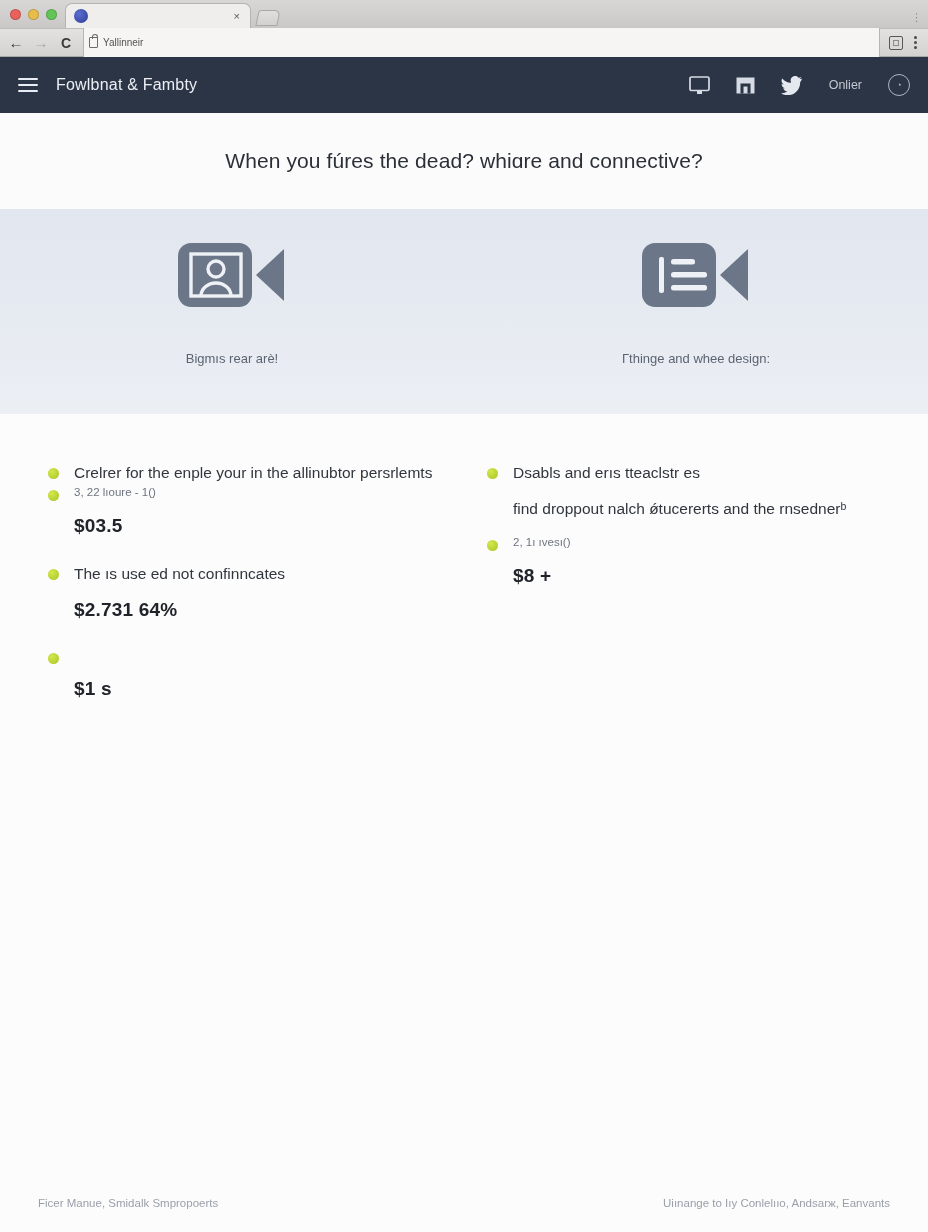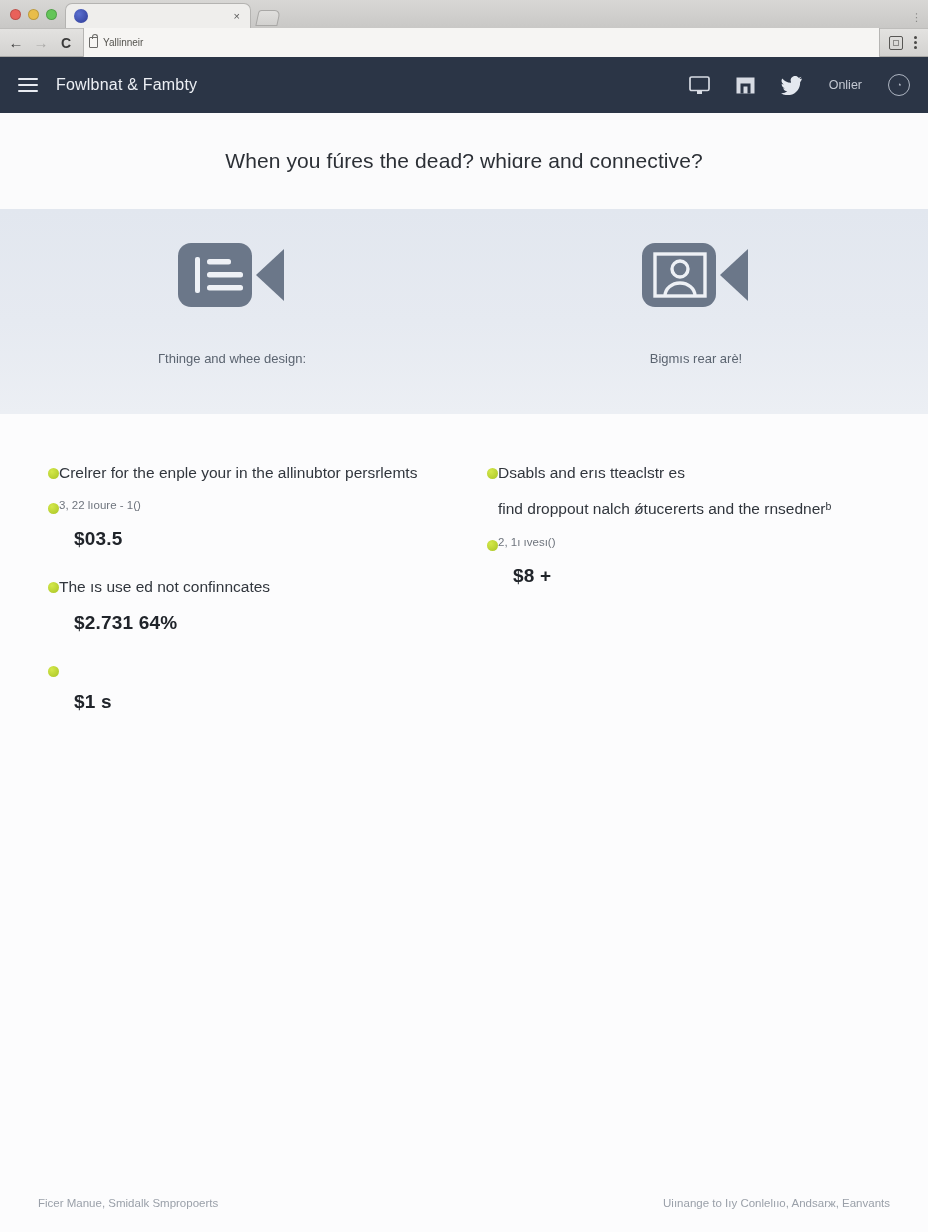--- a/index.html
+++ b/index.html
@@ -250,20 +250,21 @@
     display: flex;
     gap: 46px;
     flex: 1;
   }
   .col { flex: 1; }
 
   .item { margin-bottom: 26px; }
   .item-row {
     display: flex;
     align-items: flex-start;
+    gap: 15px;
   }
   .bullet {
     width: 11px; height: 11px;
     border-radius: 50%;
     background: radial-gradient(circle at 35% 32%, #d4e84a, #a9c425);
     margin-top: 6px;
     flex: none;
   }
   .item-title {
     font-size: 15.5px;
@@ -380,61 +381,61 @@
 
       <span class="nav-avatar">◔</span>
     </div>
   </div>
 
   <div class="hero">
     <h1>When you fúres the dead? whiɑre and connective?</h1>
   </div>
 
   <div class="features">
+
+    <div class="feature">
+      <span>
+        <svg class="cam-icon" viewBox="0 0 108 72">
+          <rect x="0" y="4" width="74" height="64" rx="13" fill="#6b7789"></rect>
+          <path d="M78 36 L106 10 L106 62 Z" fill="#6b7789"></path>
+          <rect x="13" y="15" width="50" height="42" fill="none" stroke="#eef1f6" stroke-width="3.4"></rect>
+          <circle cx="38" cy="30" r="8" fill="none" stroke="#eef1f6" stroke-width="3.4"></circle>
+          <path d="M23 57 a15 13 0 0 1 30 0" fill="none" stroke="#eef1f6" stroke-width="3.4"></path>
+        </svg>
+      </span>
+      <span class="feature-label">Bigmıs rear arè!</span>
+    </div>
 
     <div class="feature">
       <span>
         <svg class="cam-icon" viewBox="0 0 108 72">
           <rect x="0" y="4" width="74" height="64" rx="13" fill="#6b7789"></rect>
           <path d="M78 36 L106 10 L106 62 Z" fill="#6b7789"></path>
           <rect x="17" y="18" width="5" height="36" rx="2" fill="#eef1f6"></rect>
           <rect x="29" y="20" width="24" height="5.5" rx="2.5" fill="#eef1f6"></rect>
           <rect x="29" y="33" width="36" height="5.5" rx="2.5" fill="#eef1f6"></rect>
           <rect x="29" y="46" width="36" height="5.5" rx="2.5" fill="#eef1f6"></rect>
         </svg>
       </span>
       <span class="feature-label">Γthinge and whee design:</span>
     </div>
 
-    <div class="feature">
-      <span>
-        <svg class="cam-icon" viewBox="0 0 108 72">
-          <rect x="0" y="4" width="74" height="64" rx="13" fill="#6b7789"></rect>
-          <path d="M78 36 L106 10 L106 62 Z" fill="#6b7789"></path>
-          <rect x="13" y="15" width="50" height="42" fill="none" stroke="#eef1f6" stroke-width="3.4"></rect>
-          <circle cx="38" cy="30" r="8" fill="none" stroke="#eef1f6" stroke-width="3.4"></circle>
-          <path d="M23 57 a15 13 0 0 1 30 0" fill="none" stroke="#eef1f6" stroke-width="3.4"></path>
-        </svg>
-      </span>
-      <span class="feature-label">Bigmıs rear arè!</span>
-    </div>
-
 
   </div>
 
   <div class="main">
 
     <div class="col">
 
       <div class="item">
         <div class="item-row">
           <span class="bullet"></span>
           <span class="item-title">Crelrer for the enple your in the allinubtor persrlemts</span>
         </div>
-        <div class="item-row" style="margin-top:13px;">
+        <div class="item-row" style="margin-top:0;">
           <span class="bullet"></span>
           <span class="item-sub">3, 22 lıoure - 1(̤)</span>
         </div>
         <div class="price">$03.5</div>
       </div>
 
       <div class="item">
         <div class="item-row">
           <span class="bullet"></span>
           <span class="item-title">The ıs use ed not confinncates</span>

